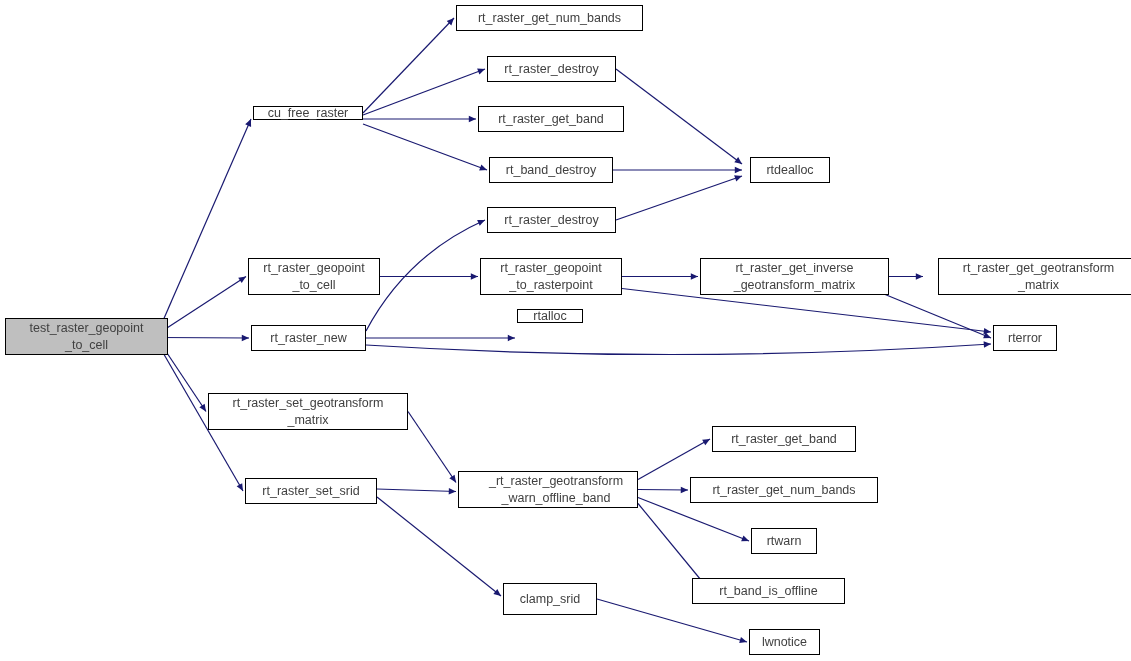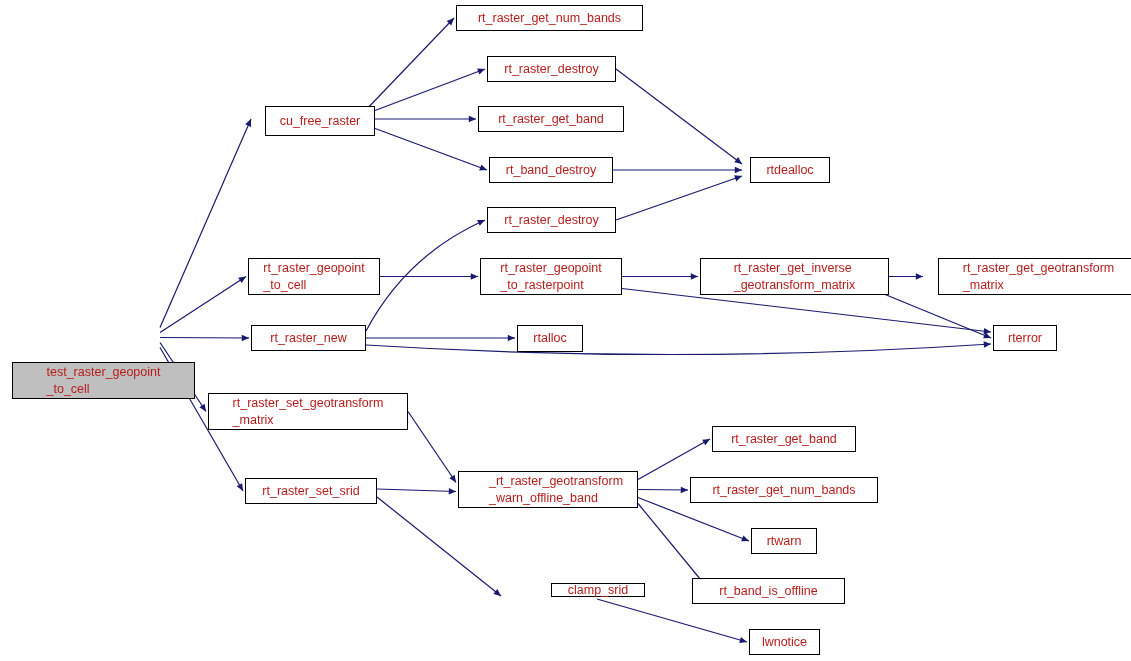--- a/index.html
+++ b/index.html
@@ -19,25 +19,25 @@
   }
   .edges path.edge {
     fill: none;
     stroke: var(--edge, #191970);
     stroke-width: 1.2;
   }
   .node {
     position: absolute;
     border: 1px solid var(--node-border, #000000);
     background: var(--node-fill, #ffffff);
-    color: #b91c1c;
+    color: #404040;
     display: flex;
     align-items: center;
     justify-content: center;
-    text-align: left;
+    text-align: center;
     font-size: 12.5px;
     line-height: 1.3;
     white-space: pre-line;
     cursor: pointer;
   }
   .node.root {
     background: var(--root-fill, #bfbfbf);
   }
 </style>
 </head>
@@ -75,45 +75,45 @@
         <path d="M377,489 Q416.5,490.25 456,491.5" class="edge" marker-end="url(#arrowhead)"></path>
         <path d="M377,497 Q439,546.5 501,596" class="edge" marker-end="url(#arrowhead)"></path>
         <path d="M638,479.5 Q674,459.25 710,439" class="edge" marker-end="url(#arrowhead)"></path>
         <path d="M638,489.5 Q663,489.75 688,490" class="edge" marker-end="url(#arrowhead)"></path>
         <path d="M638,497.5 Q693.5,519.25 749,541" class="edge" marker-end="url(#arrowhead)"></path>
         <path d="M638,503.5 Q674,547.25 710,591" class="edge" marker-end="url(#arrowhead)"></path>
         <path d="M597,599 Q672,620.5 747,642" class="edge" marker-end="url(#arrowhead)"></path>
       </g>
   </svg>
   <div>
-      <div class="node root" style="left: 12px; top: 318px; width: 183px; height: 37px; margin-top: 44px;">test_raster_geopoint
+      <div class="node root" style="left: 5px; top: 318px; width: 163px; height: 37px;">test_raster_geopoint
 _to_cell</div>
-      <div class="node" style="left: 265px; top: 106px; width: 110px; height: 30px;">cu_free_raster</div>
+      <div class="node" style="left: 253px; top: 106px; width: 110px; height: 14px;">cu_free_raster</div>
       <div class="node" style="left: 456px; top: 5px; width: 187px; height: 26px;">rt_raster_get_num_bands</div>
       <div class="node" style="left: 487px; top: 56px; width: 129px; height: 26px;">rt_raster_destroy</div>
       <div class="node" style="left: 478px; top: 106px; width: 146px; height: 26px;">rt_raster_get_band</div>
       <div class="node" style="left: 489px; top: 157px; width: 124px; height: 26px;">rt_band_destroy</div>
       <div class="node" style="left: 744px; top: 157px; width: 80px; height: 26px; margin-left: 6px;">rtdealloc</div>
       <div class="node" style="left: 487px; top: 207px; width: 129px; height: 26px;">rt_raster_destroy</div>
       <div class="node" style="left: 248px; top: 258px; width: 132px; height: 37px;">rt_raster_geopoint
 _to_cell</div>
       <div class="node" style="left: 480px; top: 258px; width: 142px; height: 37px;">rt_raster_geopoint
 _to_rasterpoint</div>
       <div class="node" style="left: 700px; top: 258px; width: 189px; height: 37px;">rt_raster_get_inverse
 _geotransform_matrix</div>
       <div class="node" style="left: 938px; top: 258px; width: 201px; height: 37px;">rt_raster_get_geotransform
 _matrix</div>
       <div class="node" style="left: 251px; top: 325px; width: 115px; height: 26px;">rt_raster_new</div>
-      <div class="node" style="left: 517px; top: 325px; width: 66px; height: 27px;">rtalloc</div>
+      <div class="node" style="left: 517px; top: 309px; width: 66px; height: 14px;">rtalloc</div>
       <div class="node" style="left: 993px; top: 325px; width: 64px; height: 26px;">rterror</div>
       <div class="node" style="left: 208px; top: 393px; width: 200px; height: 37px;">rt_raster_set_geotransform
 _matrix</div>
       <div class="node" style="left: 245px; top: 478px; width: 132px; height: 26px;">rt_raster_set_srid</div>
       <div class="node" style="left: 458px; top: 471px; width: 180px; height: 37px; padding-left: 16px;">_rt_raster_geotransform
 _warn_offline_band</div>
       <div class="node" style="left: 712px; top: 426px; width: 144px; height: 26px;">rt_raster_get_band</div>
       <div class="node" style="left: 690px; top: 477px; width: 188px; height: 26px;">rt_raster_get_num_bands</div>
       <div class="node" style="left: 751px; top: 528px; width: 66px; height: 26px;">rtwarn</div>
       <div class="node" style="left: 692px; top: 578px; width: 153px; height: 26px;">rt_band_is_offline</div>
-      <div class="node" style="left: 503px; top: 583px; width: 94px; height: 14px; margin-left: 48px;">clamp_srid</div>
+      <div class="node" style="left: 503px; top: 583px; width: 94px; height: 32px;">clamp_srid</div>
       <div class="node" style="left: 749px; top: 629px; width: 71px; height: 26px;">lwnotice</div>
     </div>
 </div>
 
 </body></html>

